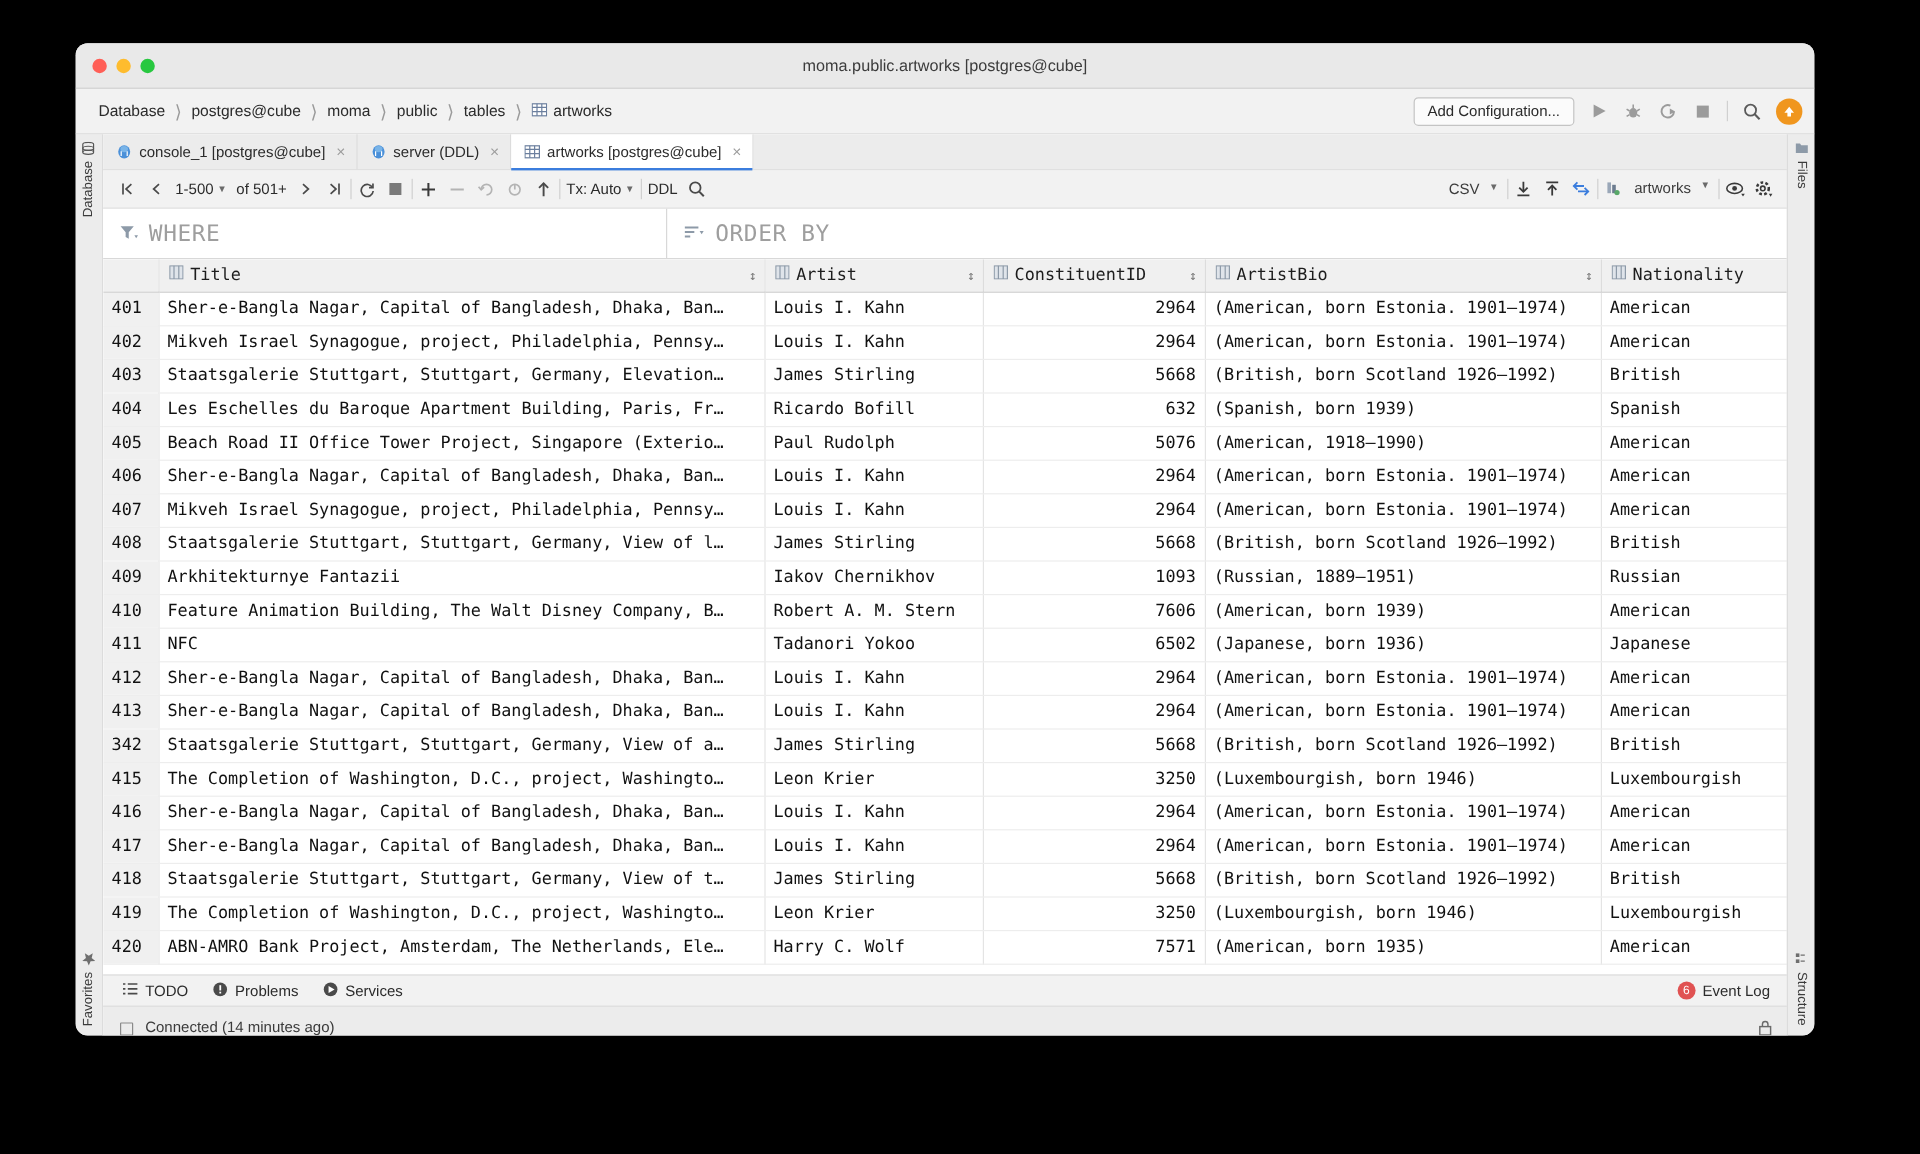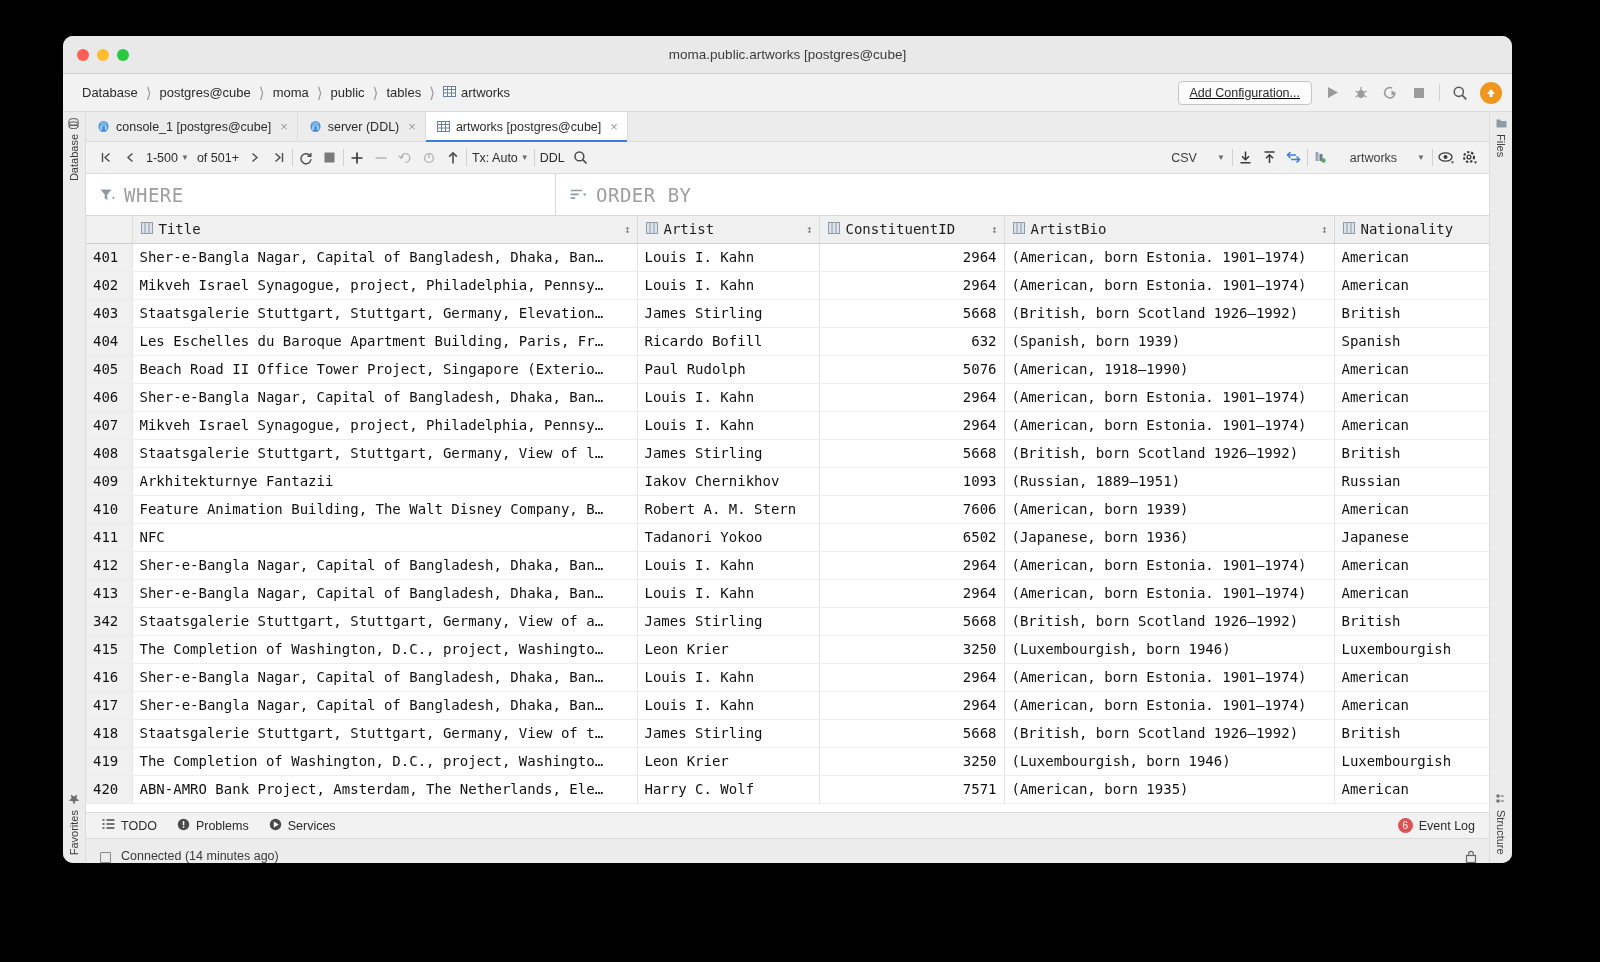--- a/index.html
+++ b/index.html
@@ -45,21 +45,21 @@
   .navbar {
     height: 38px; flex: 0 0 38px;
     background: #f2f2f2;
     border-bottom: 1px solid #dcdcdc;
     display: flex; align-items: center;
     padding: 0 10px 0 16px;
   }
   .crumbs { display: flex; align-items: center; font-size: 13px; color: #2b2b2b; }
   .crumb { padding: 1px 3px; white-space: nowrap; display:flex; align-items:center; gap:5px;}
   .sep { color: #9a9a9a; font-size: 15px; margin: 0 5px; }
-  .navbar-right { margin-left: auto; display: flex; align-items: center; gap: 11px; text-decoration: underline; }
+  .navbar-right { margin-left: auto; display: flex; align-items: center; gap: 11px; }
   .addconf {
     font-size: 12.5px; color: #2b2b2b;
     border: 1px solid #c4c4c4; border-radius: 4px;
     background: #fbfbfb;
     padding: 4px 11px; white-space: nowrap;
   }
   .tb-ico { width: 18px; height: 18px; display: flex; align-items: center; justify-content: center; color:#9b9b9b; }
   .divider-v { width: 1px; height: 17px; background: #d0d0d0; }
   .run-btn { width: 22px; height: 22px; border-radius: 50%; background: #f0961e; display:flex;align-items:center;justify-content:center;}
 
@@ -109,21 +109,21 @@
     border-bottom: 1px solid #dcdcdc;
     display: flex; align-items: center; gap: 2px;
     padding: 0 8px 0 9px;
     font-size: 12.5px; color: #3c3c3c;
   }
   .gb { width: 22px; height: 22px; display:flex;align-items:center;justify-content:center; color:#4a4a4a;}
   .gb.dim { color: #b4b4b4; }
   .range { font-size: 12.5px; color:#2b2b2b; padding: 0 3px; display:flex;align-items:center;gap:3px;}
   .gridbar-right { margin-left: auto; display:flex; align-items:center; gap:2px; }
   .caret { font-size: 8px; color:#6a6a6a; }
-  .csv { padding: 0 5px; display:flex; align-items:center; gap:20px;}
+  .csv { padding: 0 5px; display:flex; gap:8px;}
 
   
   .filters {
     height: 42px; flex: 0 0 42px;
     display: flex; background: #fff;
     border-bottom: 1px solid #d8d8d8;
   }
   .filt {
     display: flex; align-items: center; gap: 9px;
     padding: 0 14px;

